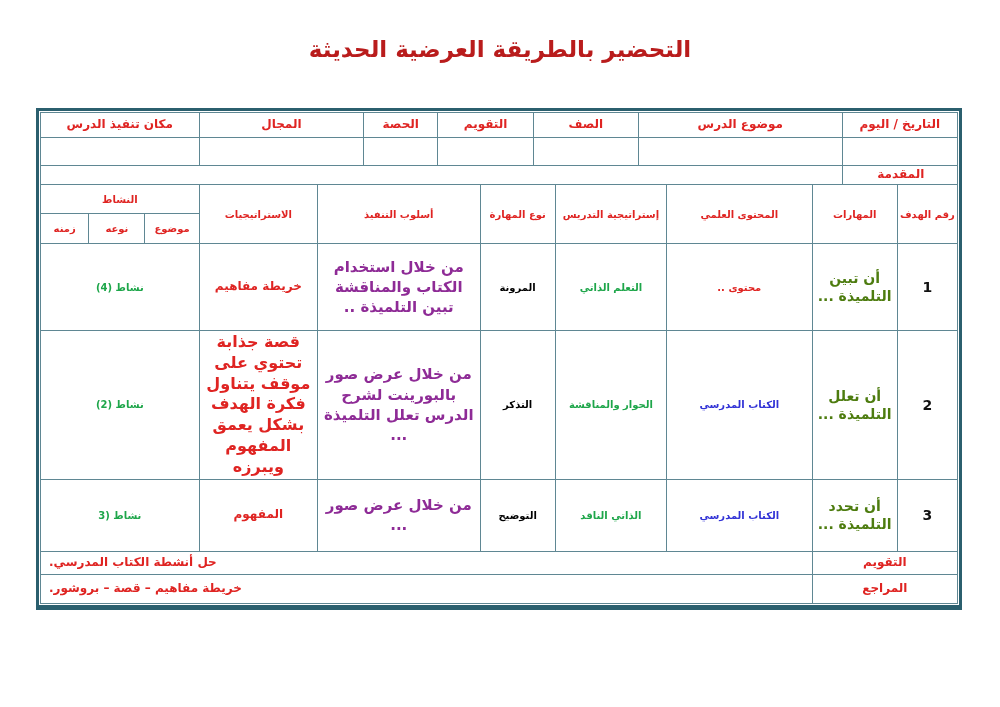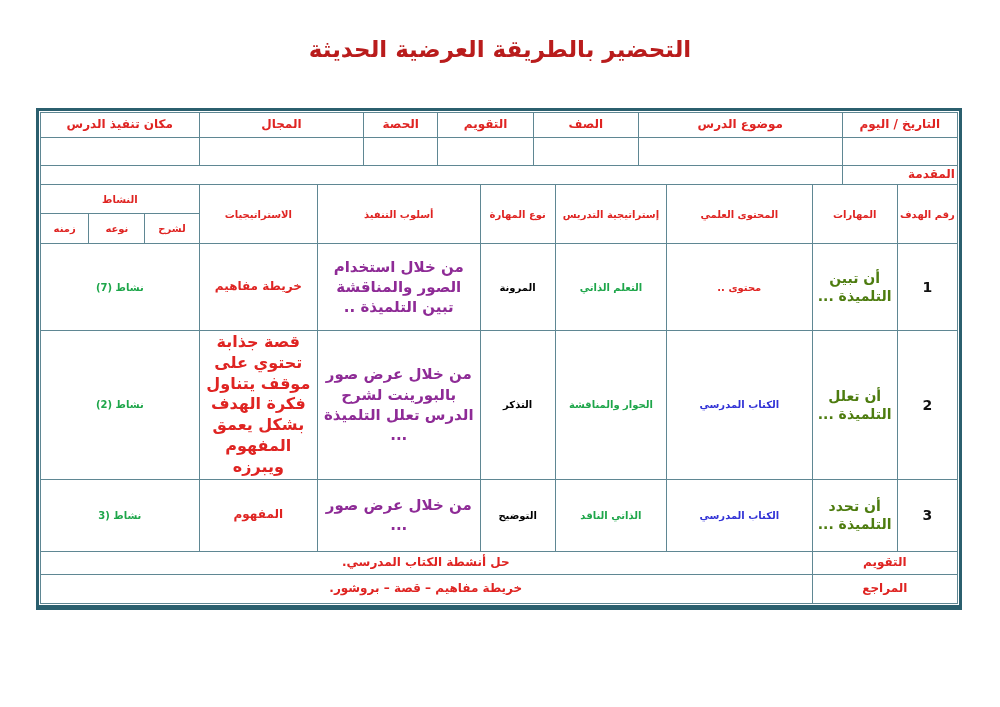--- a/index.html
+++ b/index.html
@@ -38,22 +38,22 @@
   .purple{color:#8E2B96}
   .navy{color:#4d7c0f}
   .darkskill{color:#000000}
   .blue{color:#3132D6}
   .black{color:#111}
   .fs11{font-size:16px}
   .fs12{font-size:12px}
   .fs13{font-size:10px}
   .fs14{font-size:14px}
   .fs15{font-size:15px;line-height:1.35}
-  .al-left{text-align:right;padding-left:4px}
-  .al-start{text-align:center;padding-left:1px}
+  .al-left{text-align:center;padding-left:4px}
+  .al-start{text-align:left;padding-left:8px}
 </style>
 </head>
 <body>
 
 <div class="page-title">التحضير بالطريقة العرضية الحديثة</div>
 
 <div class="frame">
 <table class="plan">
   <colgroup>
     <col style="width:60px">
@@ -103,34 +103,34 @@
     <td rowspan="2" class="red fs13">رقم الهدف</td>
     <td rowspan="2" colspan="2" class="red fs13">المهارات</td>
     <td rowspan="2" class="red fs13">المحتوى العلمي</td>
     <td rowspan="2" colspan="2" class="red fs13">إستراتيجية التدريس</td>
     <td rowspan="2" colspan="2" class="red fs13">نوع المهارة</td>
     <td rowspan="2" colspan="3" class="red fs13">أسلوب التنفيذ</td>
     <td rowspan="2" class="red fs13">الاستراتيجيات</td>
     <td colspan="3" class="red fs13">النشاط</td>
   </tr>
   <tr class="rD2">
-    <td class="red fs13">لشرح</td>
+    <td class="red fs13">موضوع</td>
     <td class="red fs13">نوعه</td>
     <td class="red fs13">زمنه</td>
   </tr>
 
   <tr class="r1">
     <td class="black fs14">1</td>
     <td colspan="2" class="navy fs14">أن تبين التلميذة ...</td>
     <td class="red fs13">محتوى ..</td>
     <td colspan="2" class="green fs13">التعلم الذاتي</td>
     <td colspan="2" class="darkskill fs13">المرونة</td>
-    <td colspan="3" class="purple fs15">من خلال استخدام الصور والمناقشة تبين التلميذة ..</td>
+    <td colspan="3" class="purple fs15">من خلال استخدام الكتاب والمناقشة تبين التلميذة ..</td>
     <td class="red fs12">خريطة مفاهيم</td>
-    <td colspan="3" class="green fs13">نشاط (7)</td>
+    <td colspan="3" class="green fs13">نشاط (4)</td>
   </tr>
 
   <tr class="r2">
     <td class="black fs14">2</td>
     <td colspan="2" class="navy fs14">أن تعلل التلميذة ...</td>
     <td class="blue fs13">الكتاب المدرسي</td>
     <td colspan="2" class="green fs13">الحوار والمناقشة</td>
     <td colspan="2" class="darkskill fs13">التذكر</td>
     <td colspan="3" class="purple fs15">من خلال عرض صور بالبورينت لشرح الدرس تعلل التلميذة ...</td>
     <td class="red fs11">قصة جذابة تحتوي على موقف يتناول فكرة الهدف بشكل يعمق المفهوم ويبرزه</td>

